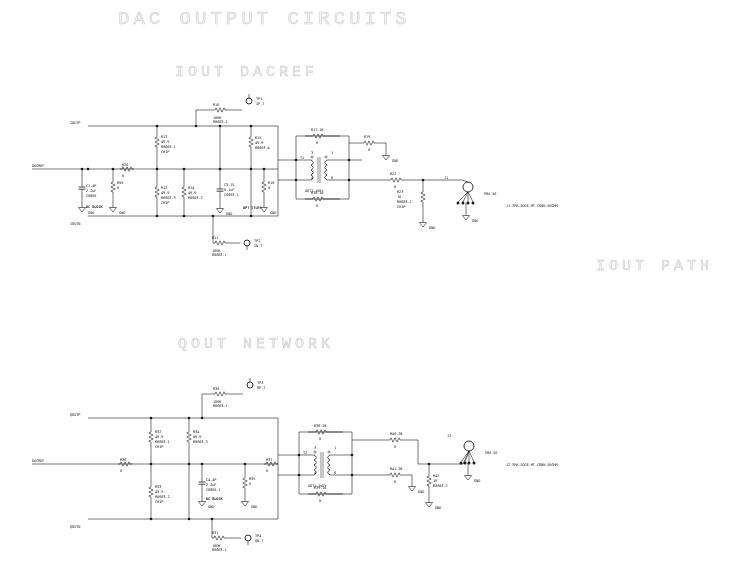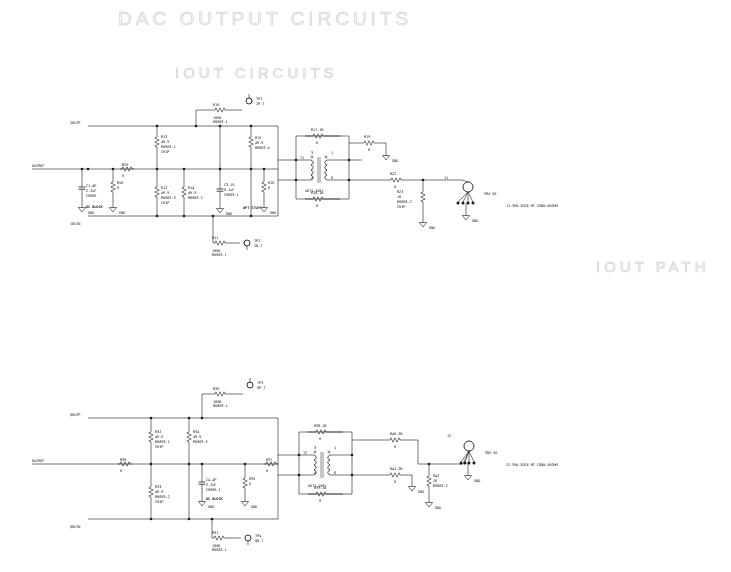--- a/index.html
+++ b/index.html
@@ -1,37 +1,38 @@
 <!DOCTYPE html>
 <html><head>
 <meta charset="utf-8">
 <style>
   html,body{margin:0;padding:0;background:#ffffff;}
   body{width:731px;height:572px;position:relative;overflow:hidden;
        font-family:"DejaVu Sans Mono",monospace;}
   #sheet{position:absolute;left:0;top:0;width:731px;height:572px;}
-  .ttl{position:absolute;font-family:Liberation Sans, sans-serif;letter-spacing:4px;
+  .ttl{position:absolute;font-family:Liberation Mono, monospace;letter-spacing:4px;
        color:#f2f2f4;-webkit-text-stroke:0.5px #c9c9cf;text-stroke:0.5px #c9c9cf;
        white-space:nowrap;font-weight:400;}
   #t-main{left:118px;top:8px;font-size:19px;}
   #t-iout{left:175px;top:64px;font-size:15px;}
   #t-qout{left:178px;top:336px;font-size:15px;}
   #t-xfmr{left:596px;top:258px;font-size:15px;}
   .lbl{position:absolute;white-space:nowrap;color:#1a1a1a;font-size:3.6px;
        line-height:4.2px;letter-spacing:-0.1px;}
   .lbl.b{font-weight:bold;}
   svg{position:absolute;left:0;top:0;}
 </style>
 </head>
 <body>
 
 <div id="sheet">
 
   <div class="ttl" id="t-main">DAC OUTPUT CIRCUITS</div>
-  <div class="ttl" id="t-iout">IOUT CIRCUITS</div>
+  <div class="ttl" id="t-iout">IOUT DACREF</div>
+  <div class="ttl" id="t-qout">QOUT NETWORK</div>
   <div class="ttl" id="t-xfmr">IOUT PATH</div>
 
   <svg width="731" height="572">
     <defs>
       <g id="res-v">
         <path d="M0,0 L0,2 L-2.2,3 L2.2,5 L-2.2,7 L2.2,9 L-2.2,11 L0,12 L0,14" fill="none" stroke="#1a1a1a" stroke-width="0.6"></path>
       </g>
       <g id="res-h">
         <path d="M0,0 L2,0 L3,-2.2 L5,2.2 L7,-2.2 L9,2.2 L11,-2.2 L12,0 L14,0" fill="none" stroke="#1a1a1a" stroke-width="0.6"></path>
       </g>

